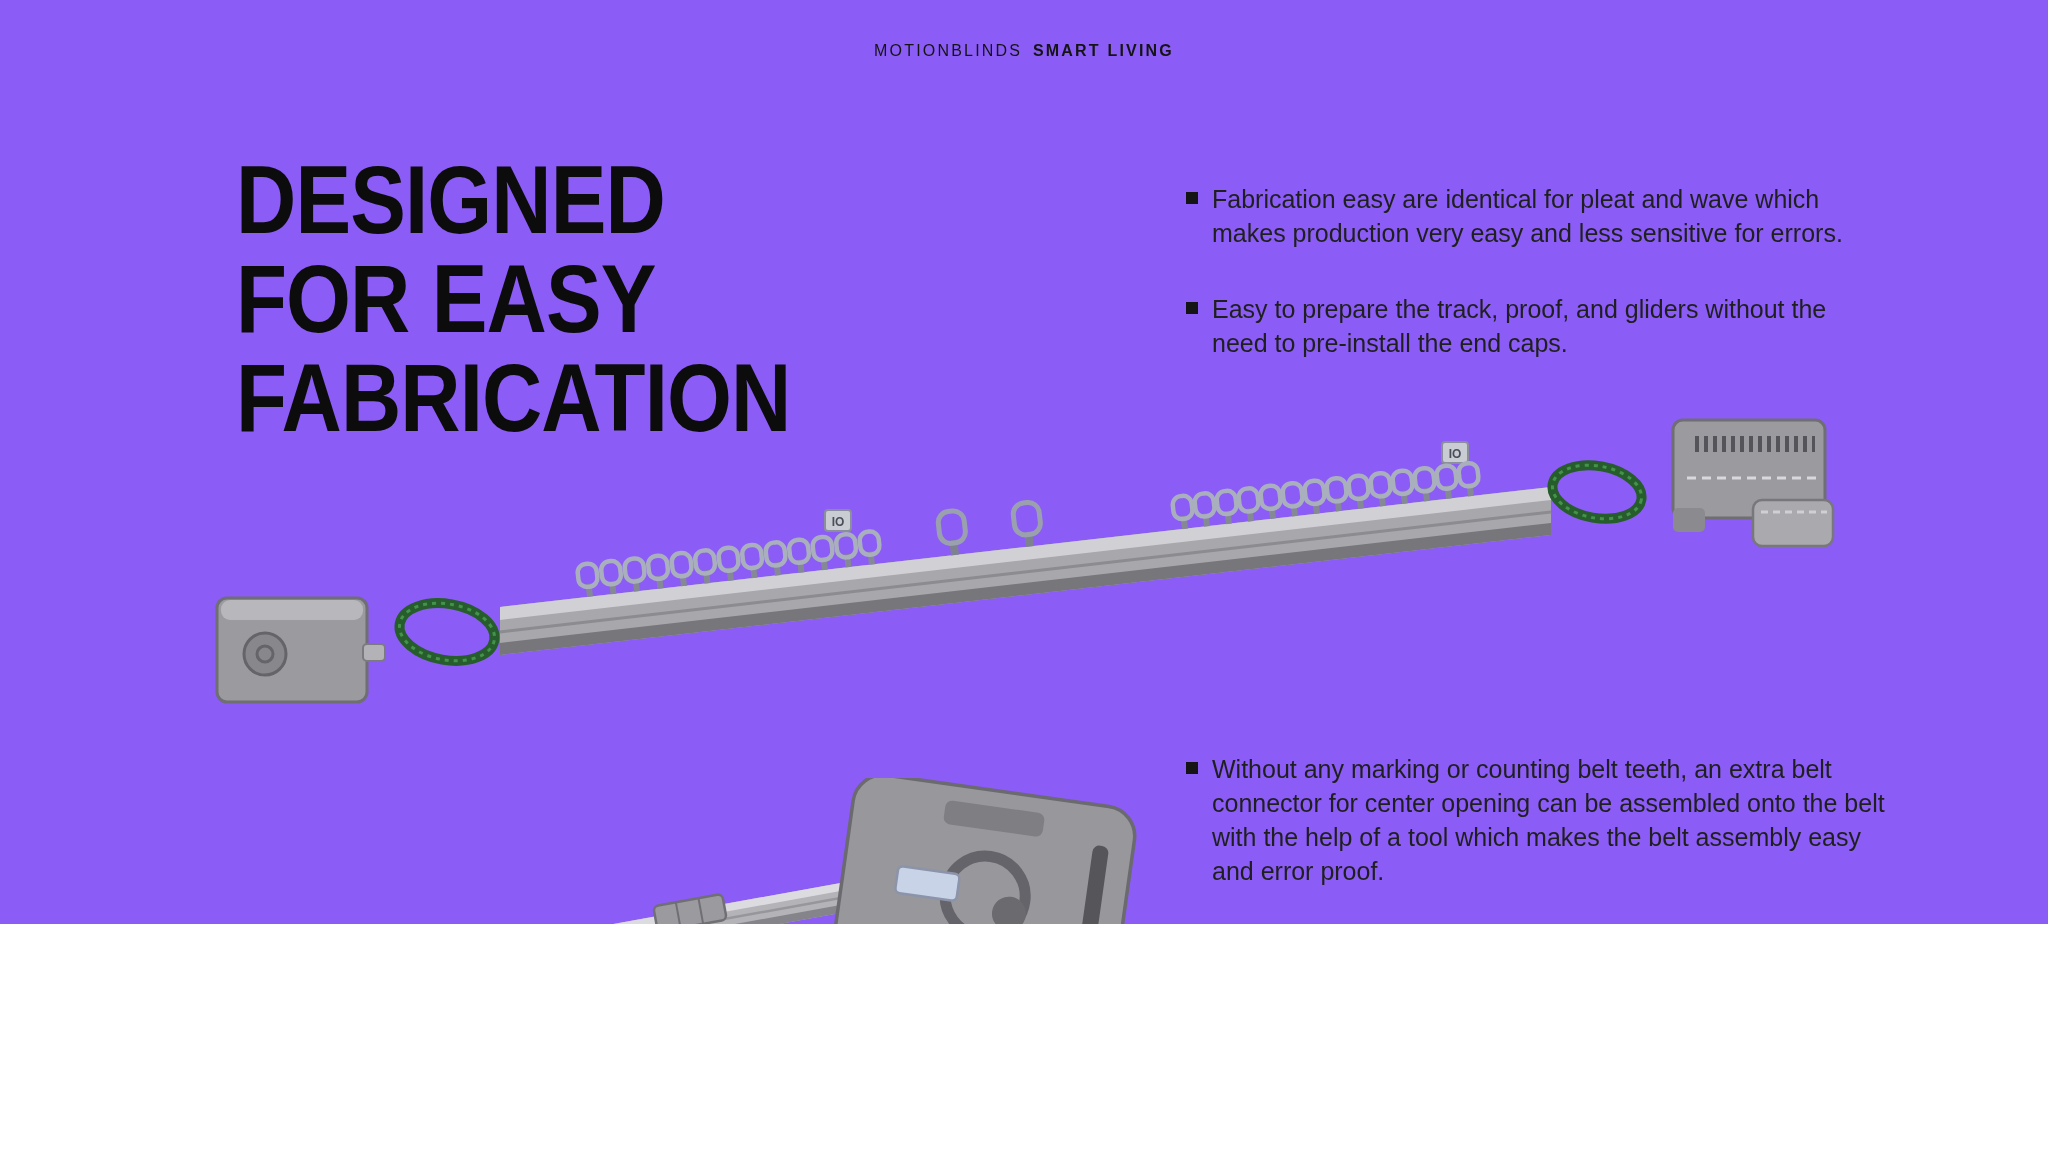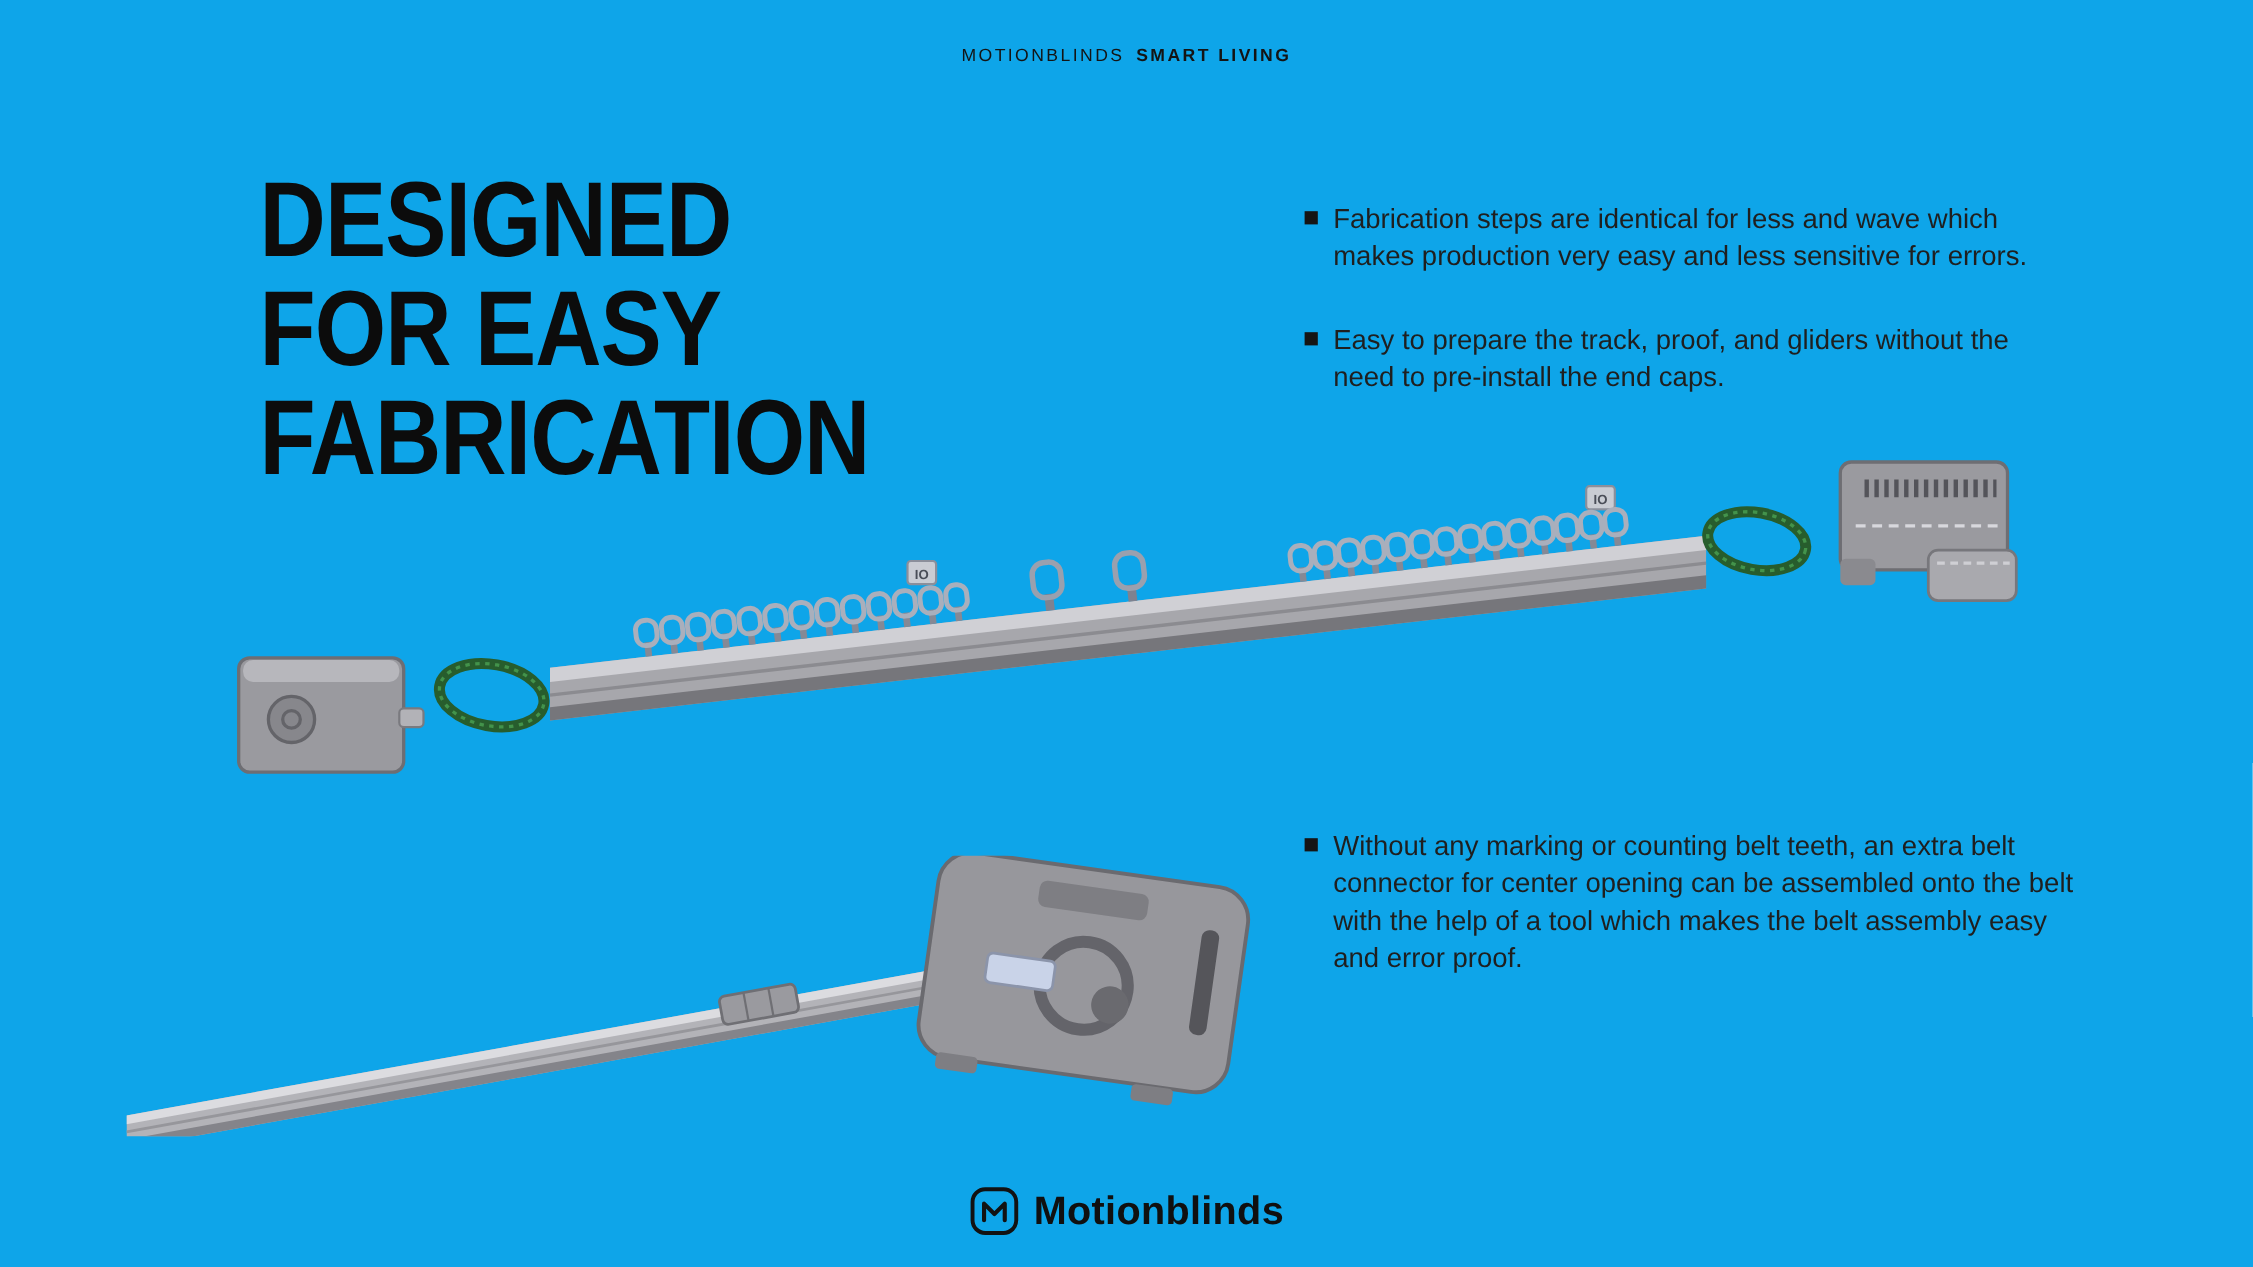--- a/index.html
+++ b/index.html
@@ -1,17 +1,17 @@
 <!DOCTYPE html>
 <html><head>
 <meta charset="utf-8">
 <title>Designed for Easy Fabrication</title>
 <style>
   html,body{margin:0;padding:0;background:#ffffff;}
-  .page{position:relative;width:2048px;height:1152px;background:#0ea5e9;overflow:hidden;
+  .page{position:relative;width:2048px;height:924px;background:#8b5cf6;overflow:hidden;
         font-family:"Liberation Sans",sans-serif;color:#1e1e1e;}
 
   
   .brand-line{position:absolute;top:42px;left:0;width:100%;text-align:center;
               font-size:16px;letter-spacing:2.2px;color:#141414;}
   .brand-reg{font-weight:400;}
   .brand-bold{font-weight:700;margin-left:4px;}
 
   
   .title{position:absolute;left:236px;top:150px;margin:0;font-size:97px;line-height:99px;
@@ -51,21 +51,21 @@
 
   <h1 class="title">
     <span class="t-line">DESIGNED</span>
     <span class="t-line">FOR EASY</span>
     <span class="t-line">FABRICATION</span>
   </h1>
 
   <div class="bullets bullets-top">
     <div class="bullet">
       <span class="sq"></span>
-      <p class="btxt">Fabrication steps are identical for less and wave which makes production very easy and less sensitive for errors.</p>
+      <p class="btxt">Fabrication easy are identical for pleat and wave which makes production very easy and less sensitive for errors.</p>
     </div>
     <div class="bullet">
       <span class="sq"></span>
       <p class="btxt">Easy to prepare the track, proof, and gliders without the need to pre-install the end caps.</p>
     </div>
   </div>
 
   <svg class="track-svg" id="track-svg" viewBox="0 0 1660 340">
     <defs>
       <g id="glider">

